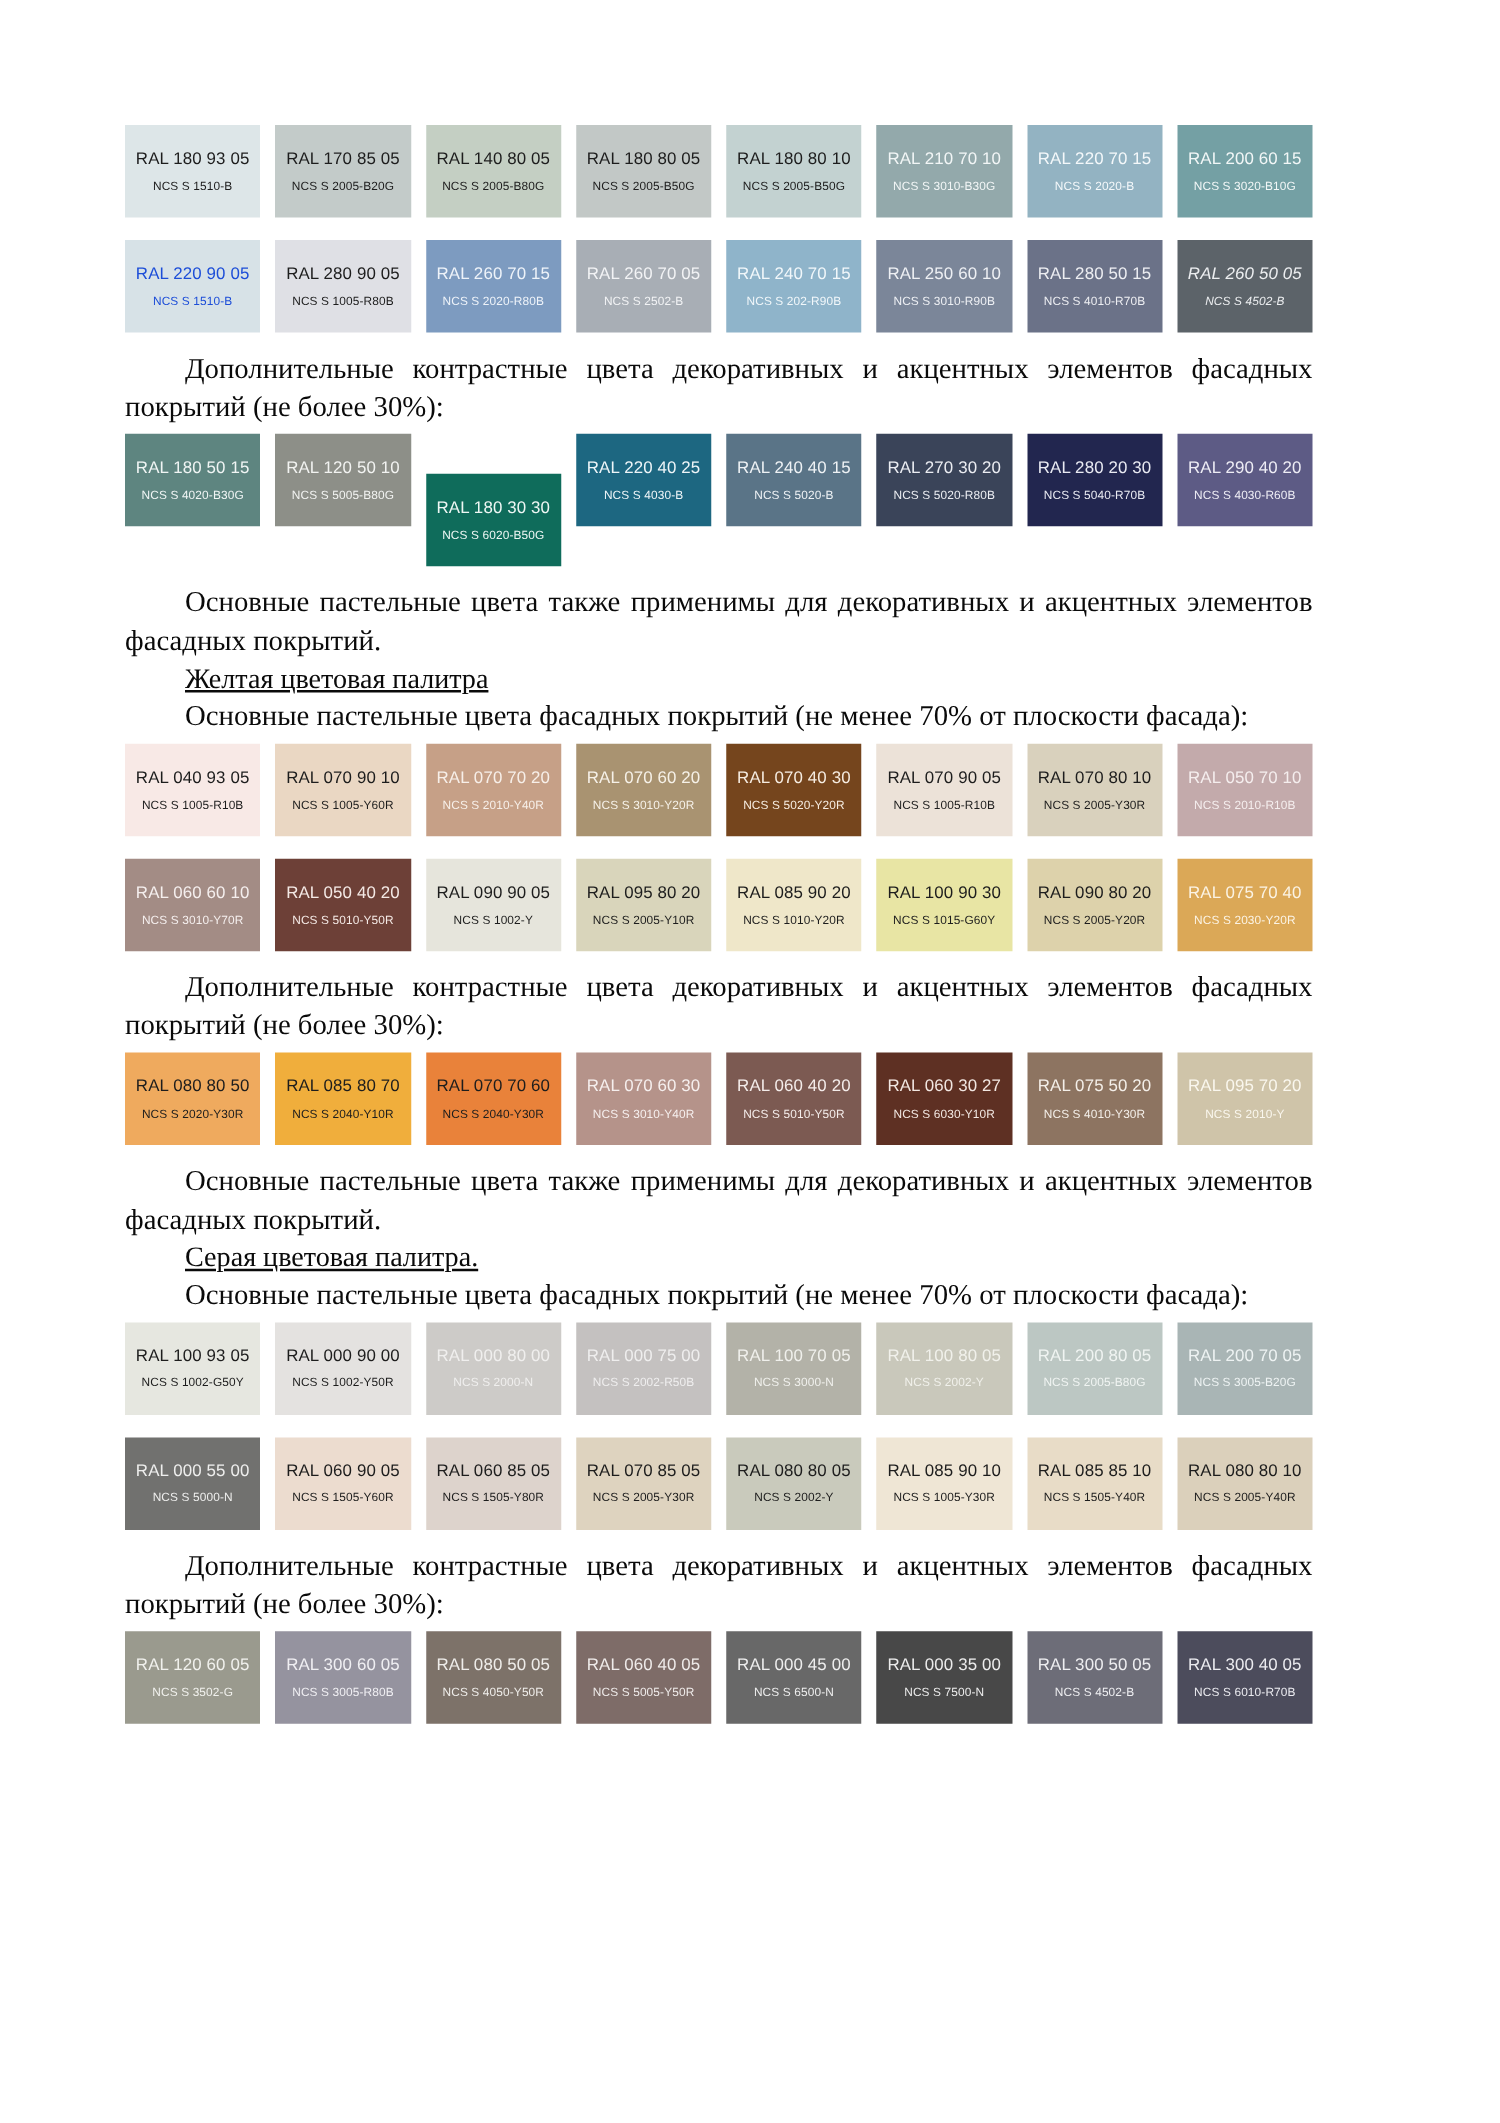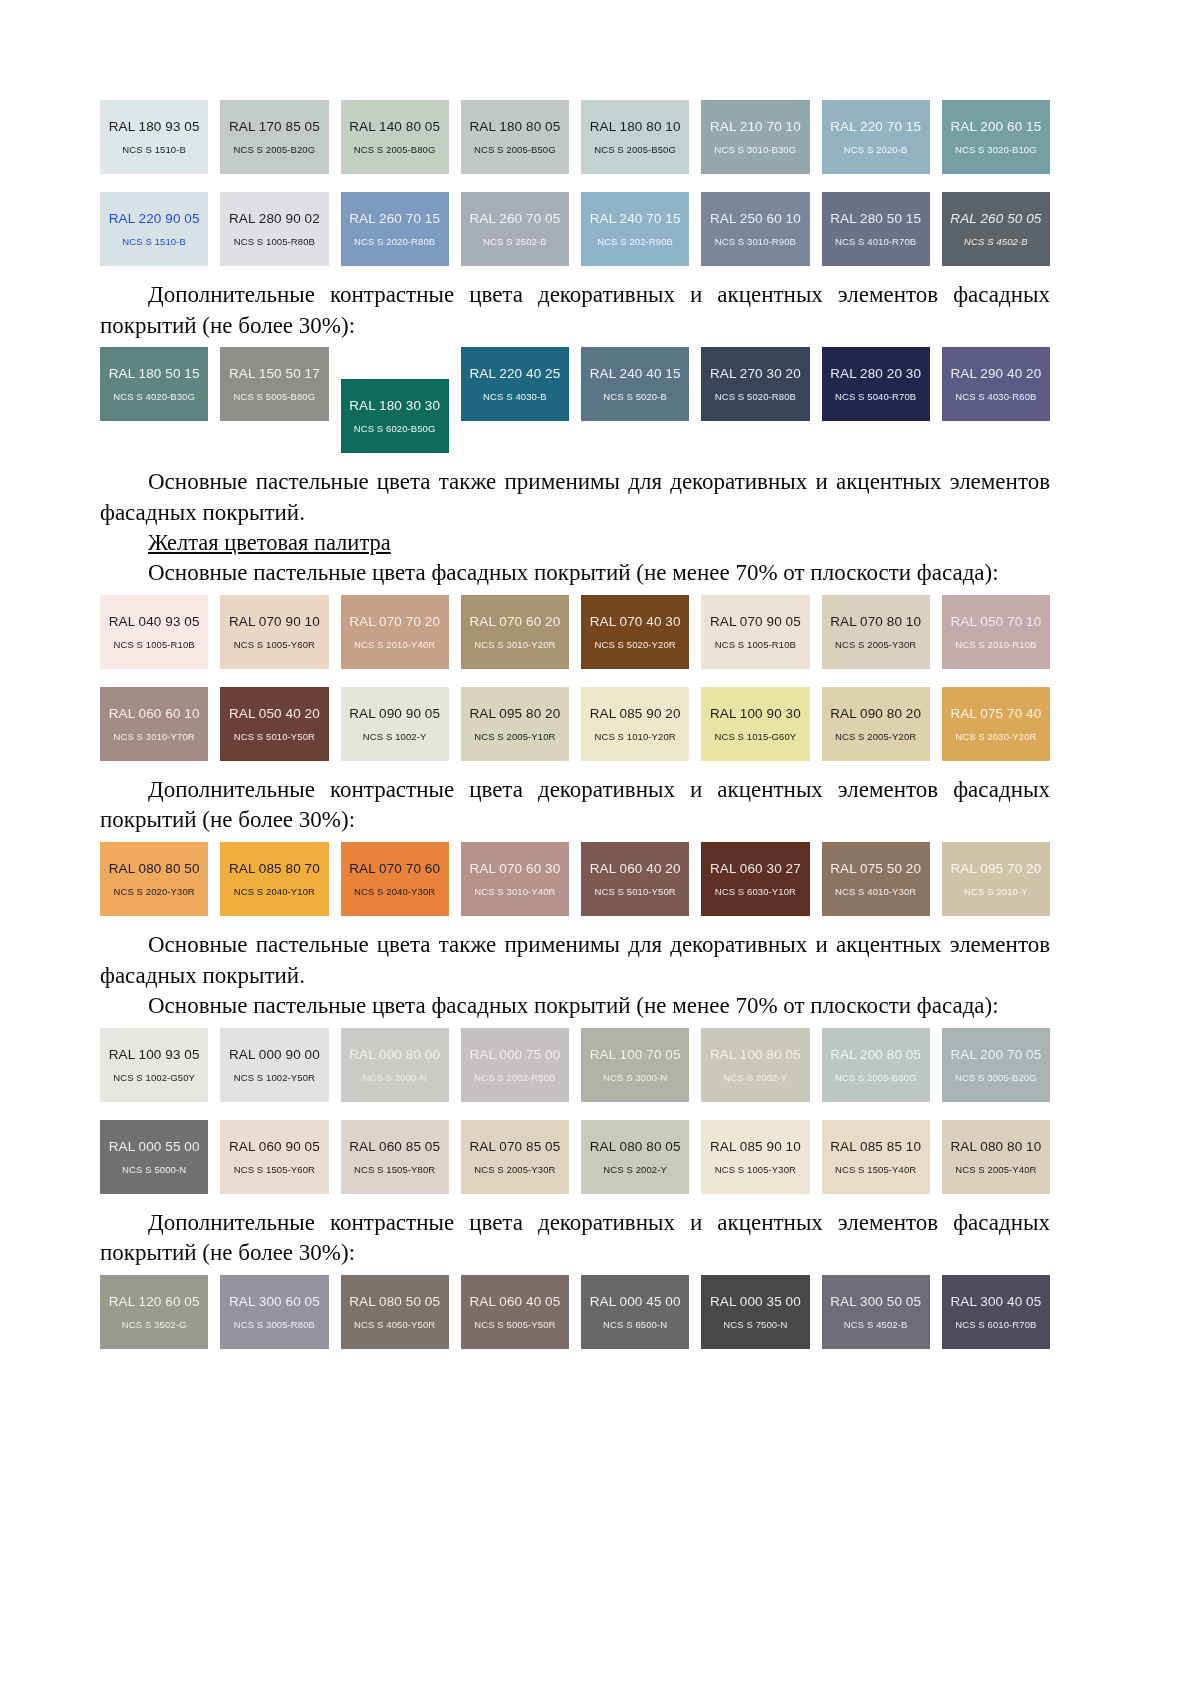--- a/index.html
+++ b/index.html
@@ -117,21 +117,21 @@
           <span class="ncs">NCS S 3020-B10G</span>
         </div>
       </div>
     <div class="rowgap-sm"></div>
     <div class="swatch-grid">
         <div class="swatch" style="background: rgb(215, 226, 231); color: #1d4ed8;">
           <span class="ral">RAL 220 90 05</span>
           <span class="ncs">NCS S 1510-B</span>
         </div>
         <div class="swatch" style="background: rgb(223, 224, 229); color: rgb(29, 29, 29);">
-          <span class="ral">RAL 280 90 02</span>
+          <span class="ral">RAL 280 90 05</span>
           <span class="ncs">NCS S 1005-R80B</span>
         </div>
         <div class="swatch" style="background: rgb(125, 155, 192); color: rgb(238, 243, 249);">
           <span class="ral">RAL 260 70 15</span>
           <span class="ncs">NCS S 2020-R80B</span>
         </div>
         <div class="swatch" style="background: rgb(168, 174, 181); color: rgb(242, 243, 245);">
           <span class="ral">RAL 260 70 05</span>
           <span class="ncs">NCS S 2502-B</span>
         </div>
@@ -155,21 +155,21 @@
 
     <div class="block-gap"></div>
     <p class="para">Дополнительные контрастные цвета декоративных и акцентных элементов фасадных покрытий (не более 30%):</p>
     <div class="para-gap"></div>
     <div class="swatch-grid">
         <div class="swatch" style="background: rgb(94, 133, 128); color: rgb(240, 245, 244);">
           <span class="ral">RAL 180 50 15</span>
           <span class="ncs">NCS S 4020-B30G</span>
         </div>
         <div class="swatch" style="background: rgb(141, 143, 136); color: rgb(242, 243, 241);">
-          <span class="ral">RAL 150 50 17</span>
+          <span class="ral">RAL 120 50 10</span>
           <span class="ncs">NCS S 5005-B80G</span>
         </div>
         <div class="swatch" style="background: rgb(15, 108, 91); color: rgb(238, 247, 244); margin-top: 32px;">
           <span class="ral">RAL 180 30 30</span>
           <span class="ncs">NCS S 6020-B50G</span>
         </div>
         <div class="swatch" style="background: rgb(29, 103, 129); color: rgb(238, 245, 248);">
           <span class="ral">RAL 220 40 25</span>
           <span class="ncs">NCS S 4030-B</span>
         </div>
@@ -300,20 +300,21 @@
           <span class="ncs">NCS S 4010-Y30R</span>
         </div>
         <div class="swatch" style="background: rgb(207, 196, 169); color: rgb(250, 247, 238);">
           <span class="ral">RAL 095 70 20</span>
           <span class="ncs">NCS S 2010-Y</span>
         </div>
       </div>
 
     <div class="block-gap"></div>
     <p class="para">Основные пастельные цвета также применимы для декоративных и акцентных элементов фасадных покрытий.</p>
+    <p class="heading-underline"><span class="u">Серая цветовая палитра.</span></p>
     <p class="para">Основные пастельные цвета фасадных покрытий (не менее 70% от плоскости фасада):</p>
     <div class="para-gap"></div>
 
     <div class="swatch-grid">
         <div class="swatch" style="background: rgb(230, 231, 224); color: rgb(29, 29, 29);">
           <span class="ral">RAL 100 93 05</span>
           <span class="ncs">NCS S 1002-G50Y</span>
         </div>
         <div class="swatch" style="background: rgb(228, 226, 224); color: rgb(29, 29, 29);">
           <span class="ral">RAL 000 90 00</span>

